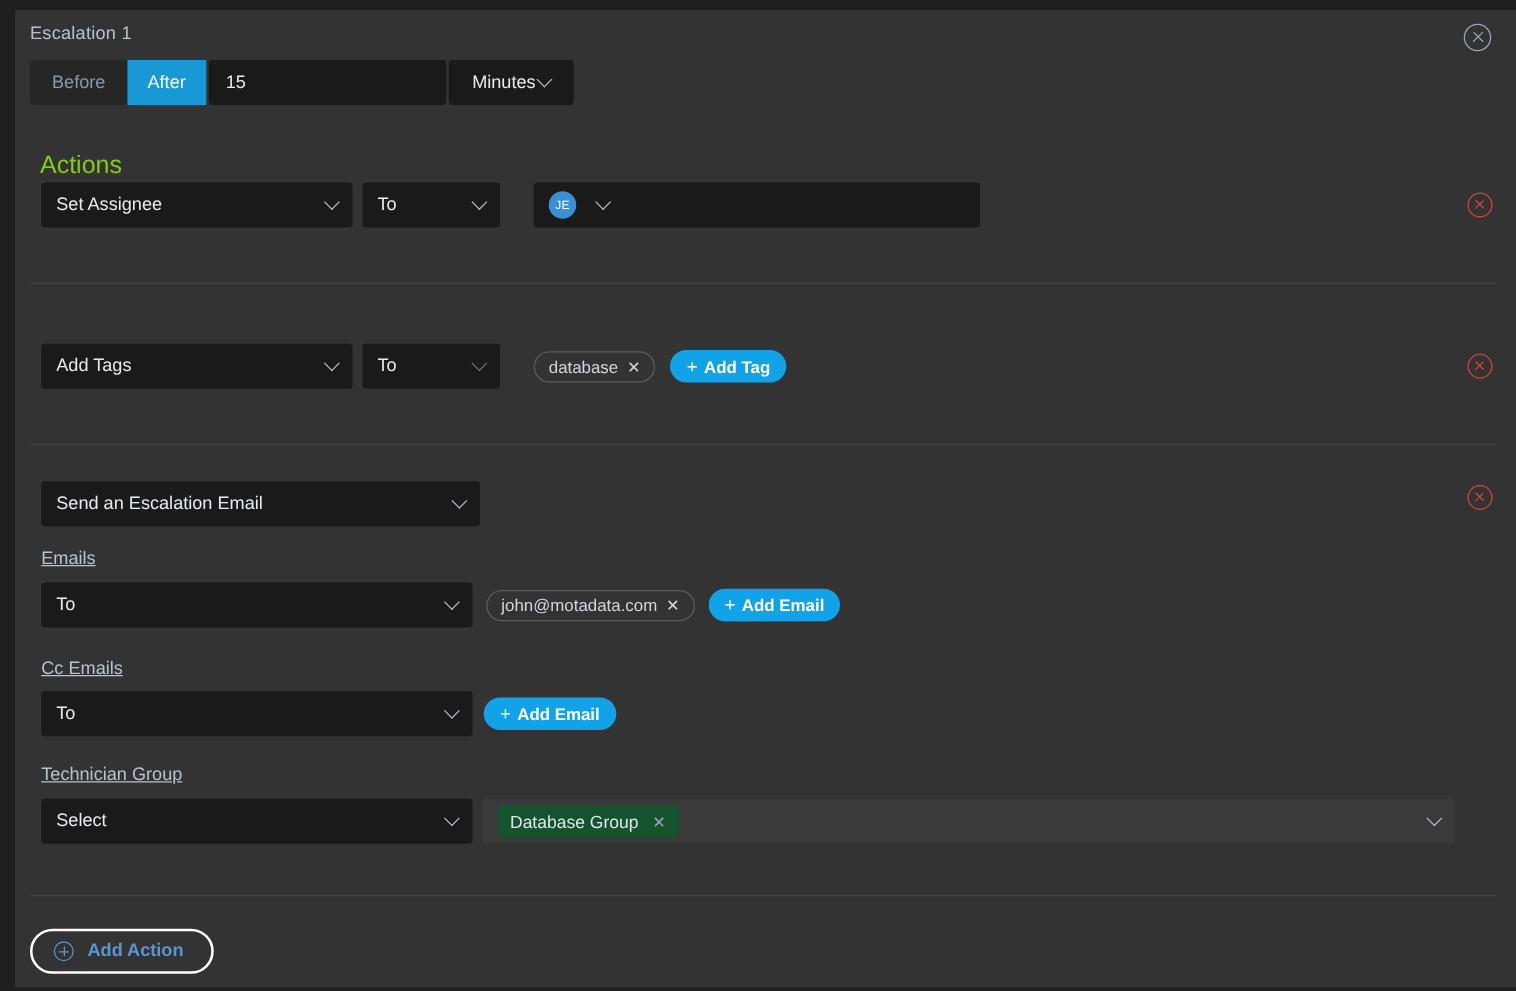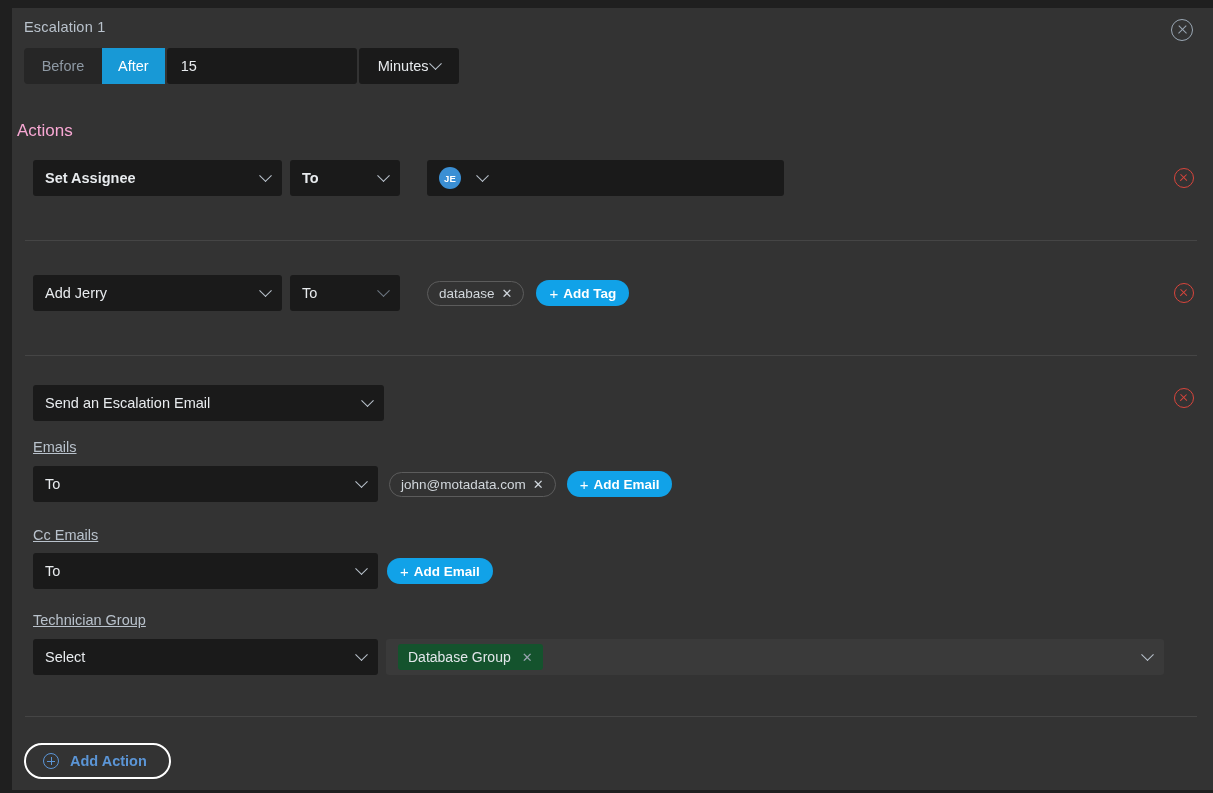--- a/index.html
+++ b/index.html
@@ -119,29 +119,29 @@
     height: 9px;
     border-right: 1.6px solid #b9c2cc;
     border-bottom: 1.6px solid #b9c2cc;
     transform: rotate(45deg) translate(-2px, -2px);
   }
   .chev-dim { border-color: #6d7782; }
 
   
   .section-label {
     position: absolute;
-    left: 5px;
-    font-size: 17px;
-    color: #f9a8d4;
+    left: 20px;
+    font-size: 20px;
+    color: #84cc16;
   }
   #actions-label { top: 113px; }
 
   
   .action-block { position: absolute; left: 0; width: 1201px; }
-  #action-assignee { top: 142px; height: 90px; font-weight: bold; }
+  #action-assignee { top: 128px; height: 90px; }
   #action-tags     { top: 257px; height: 90px; }
   #action-email    { top: 368px; height: 340px; }
 
   .row { display: flex; align-items: center; }
 
   .field {
     background: #1a1a1a;
     border-radius: 3px;
     height: 36px;
     display: flex;
@@ -322,21 +322,21 @@
       <span class="chev-wrap">
           <span class="chev"></span>
         </span>
     </div>
     <div class="del-btn" style="left:1162px; top:18px;"></div>
     <div class="divider" style="top:90px;"></div>
   </div>
 
   <div class="action-block" id="action-tags">
     <div class="field f-type" style="top:10px;">
-      <span class="label">Add Jerry</span>
+      <span class="label">Add Tags</span>
       <span class="chev-wrap">
           <span class="chev"></span>
         </span>
     </div>
     <div class="field f-op" style="top:10px;">
       <span class="label">To</span>
       <span class="chev-wrap">
           <span class="chev chev-dim"></span>
         </span>
     </div>

